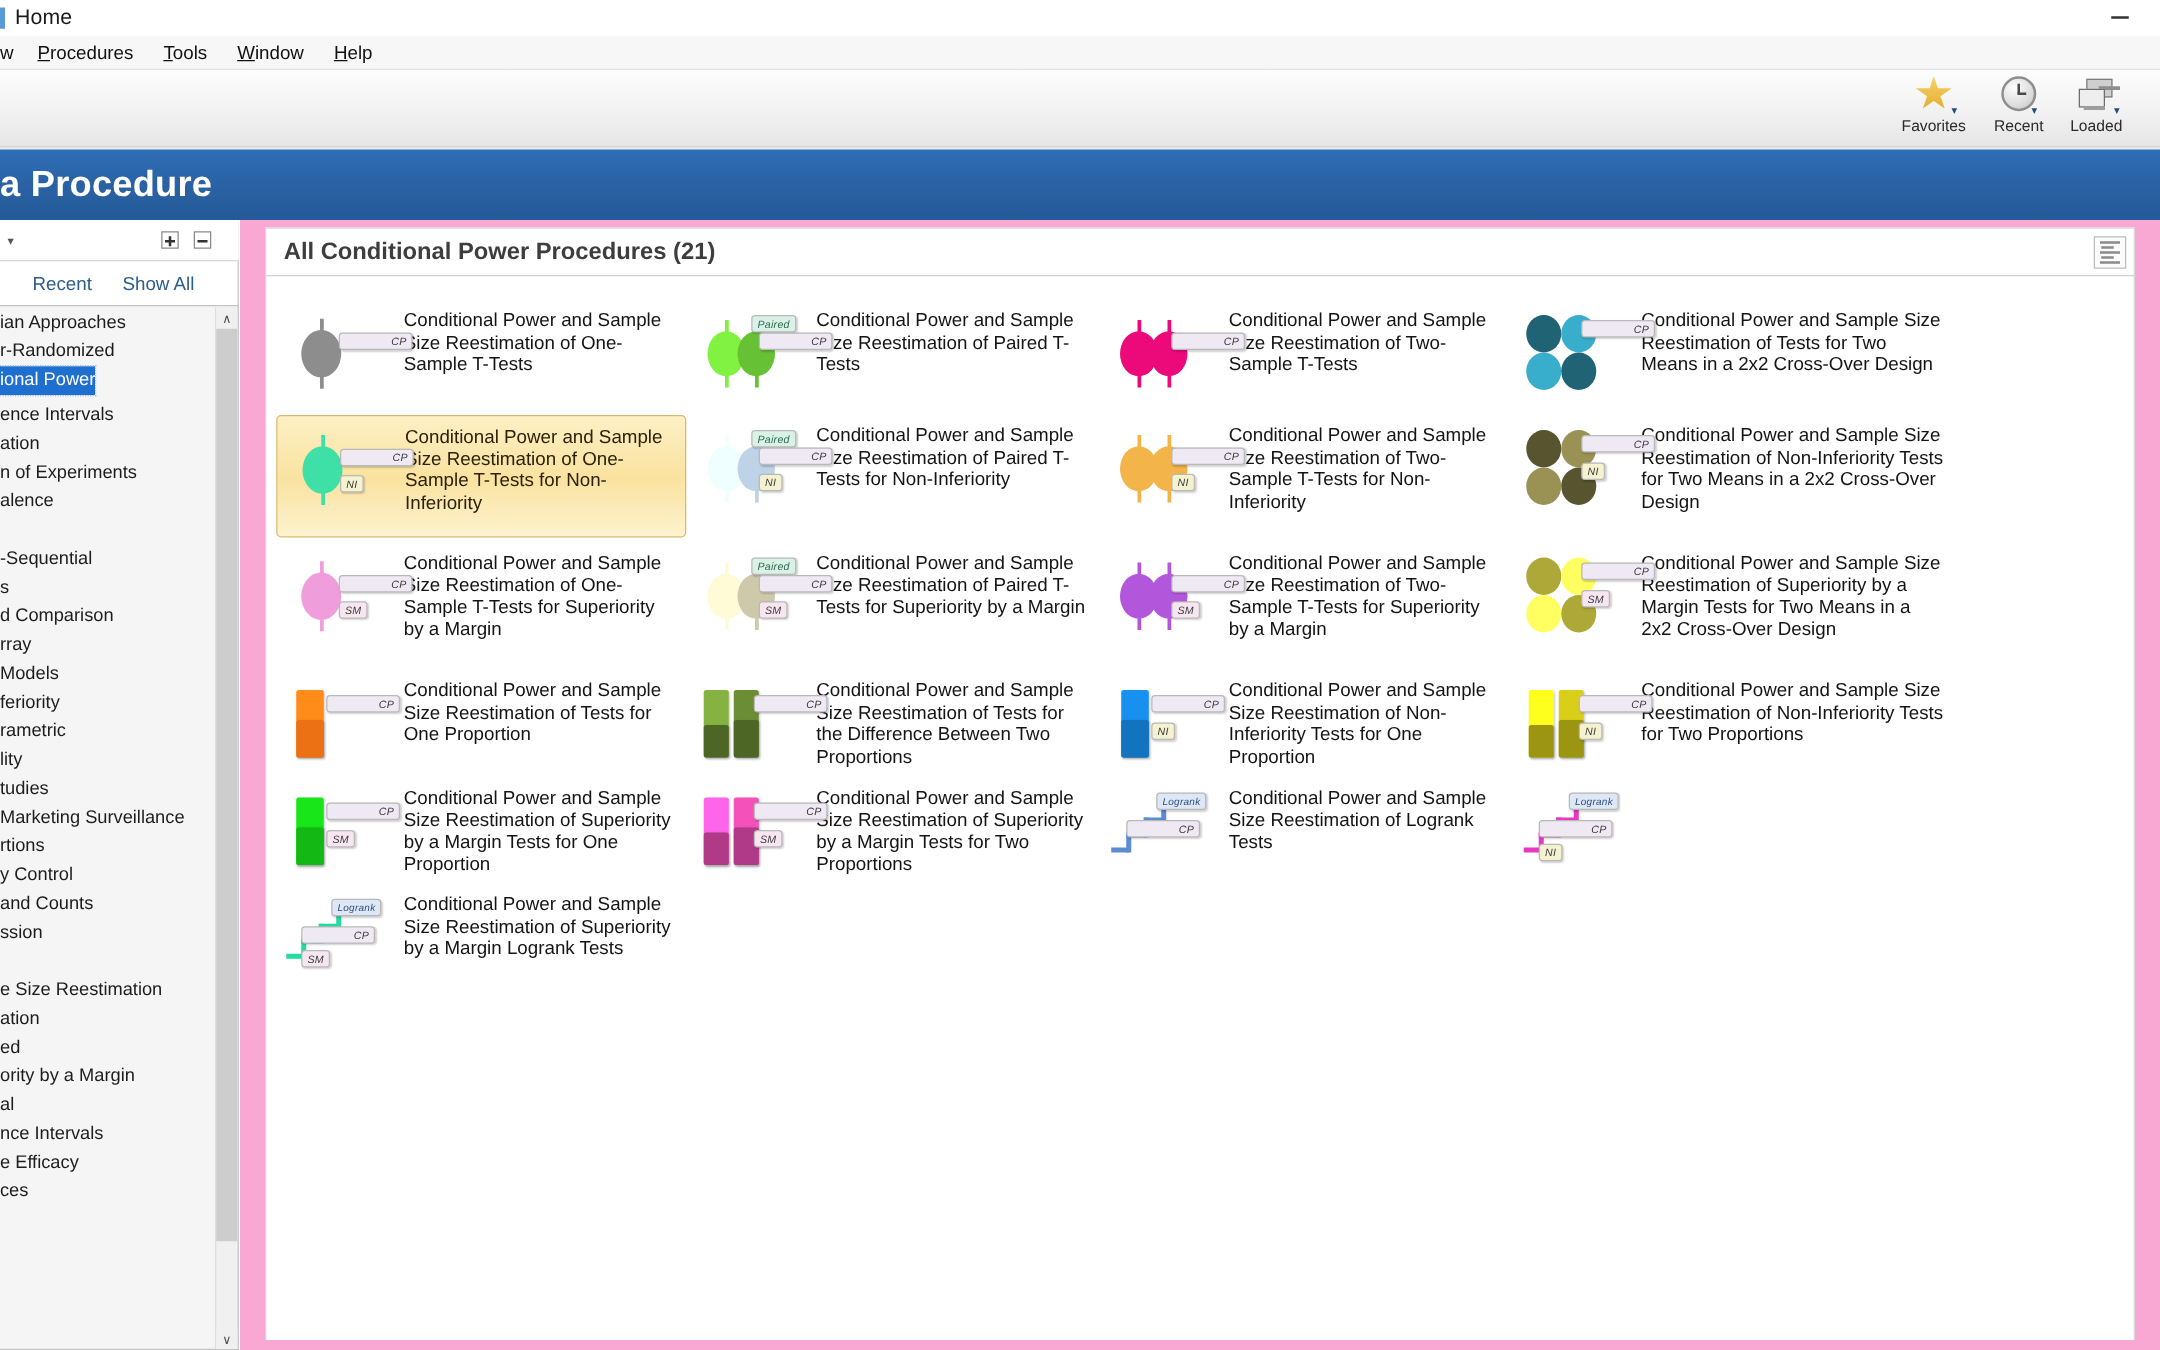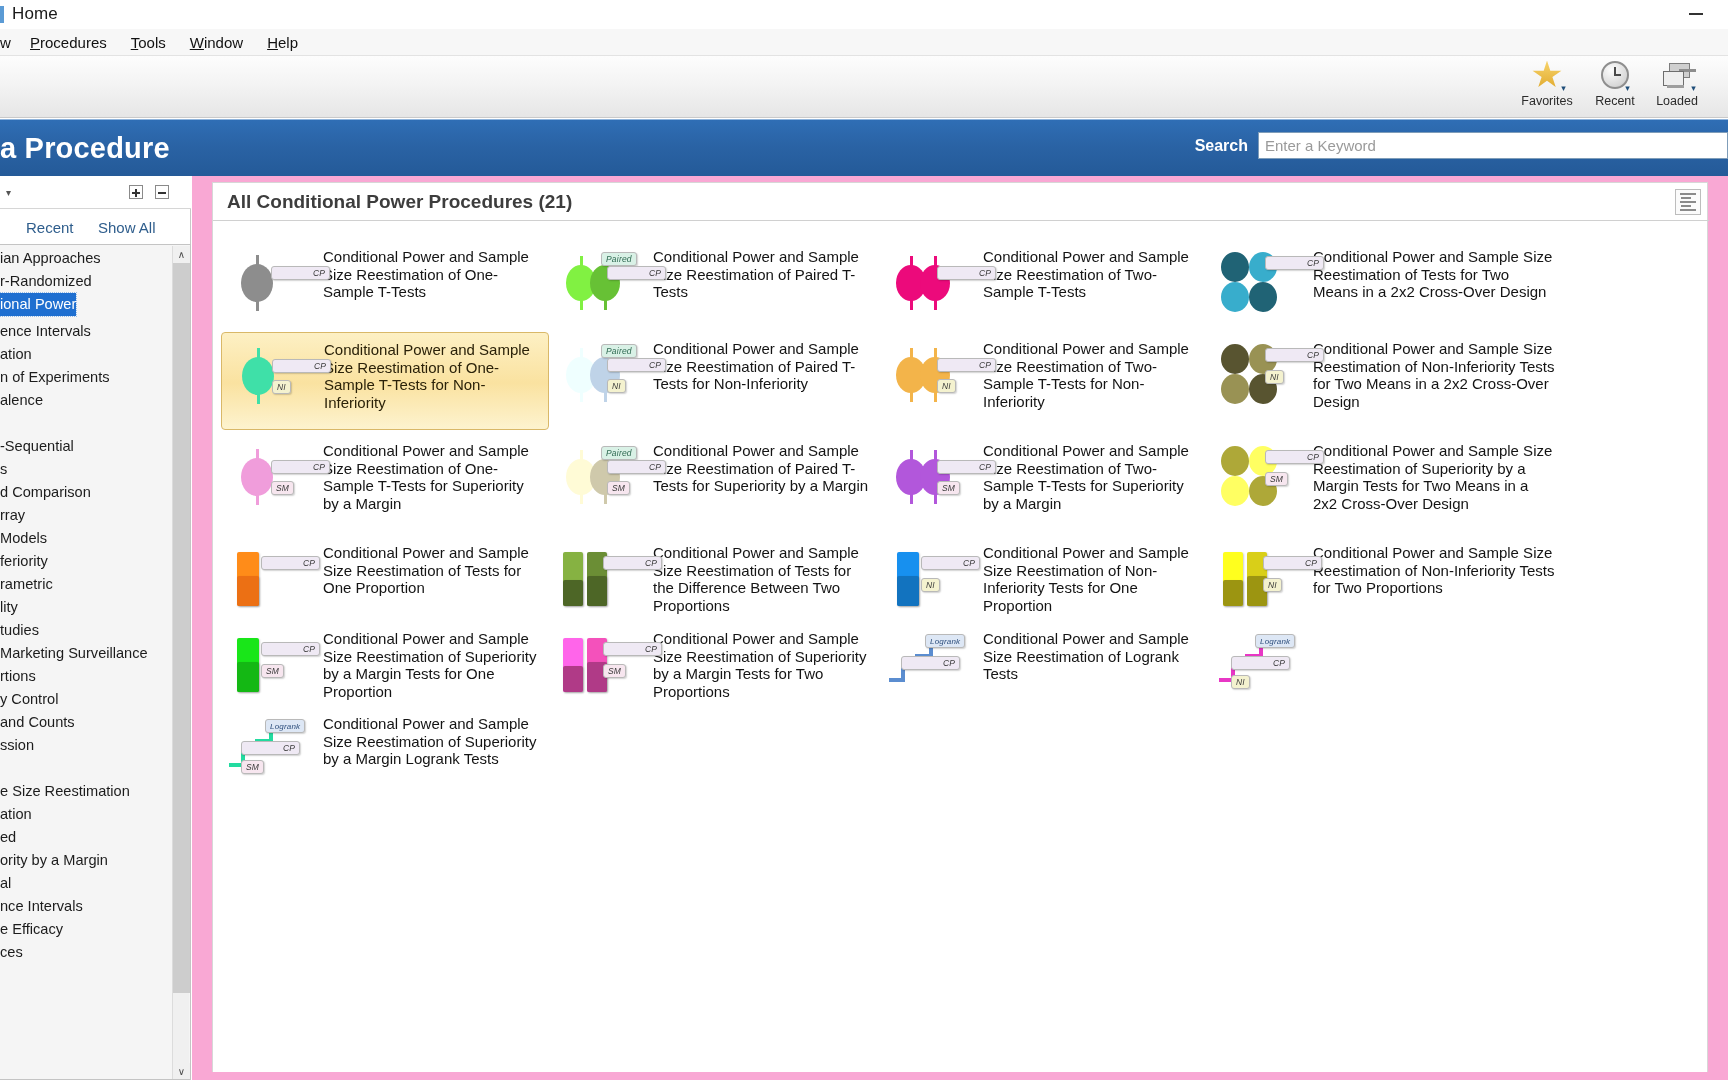--- a/index.html
+++ b/index.html
@@ -296,24 +296,20 @@
           </div>
         </div>
     </div>
     <div class="lbl">Loaded</div>
   </div>
   <div class="rb-caret" style="left:1688px;">▾</div>
 </div>
 
 <div id="banner">
   <div class="bannertitle">a Procedure</div>
-  <div id="search-wrap">
-    <div id="search-label">Search</div>
-    <input id="search-input" type="text" placeholder="Enter a Keyword" style="">
-  </div>
 </div>
 
 <div id="sidebar">
   <div id="sb-toolbar">
     <div id="sb-caret">▾</div>
     <div class="sqbtn plus"></div>
     <div class="sqbtn"></div>
   </div>
 
   <div id="sb-tabs">

